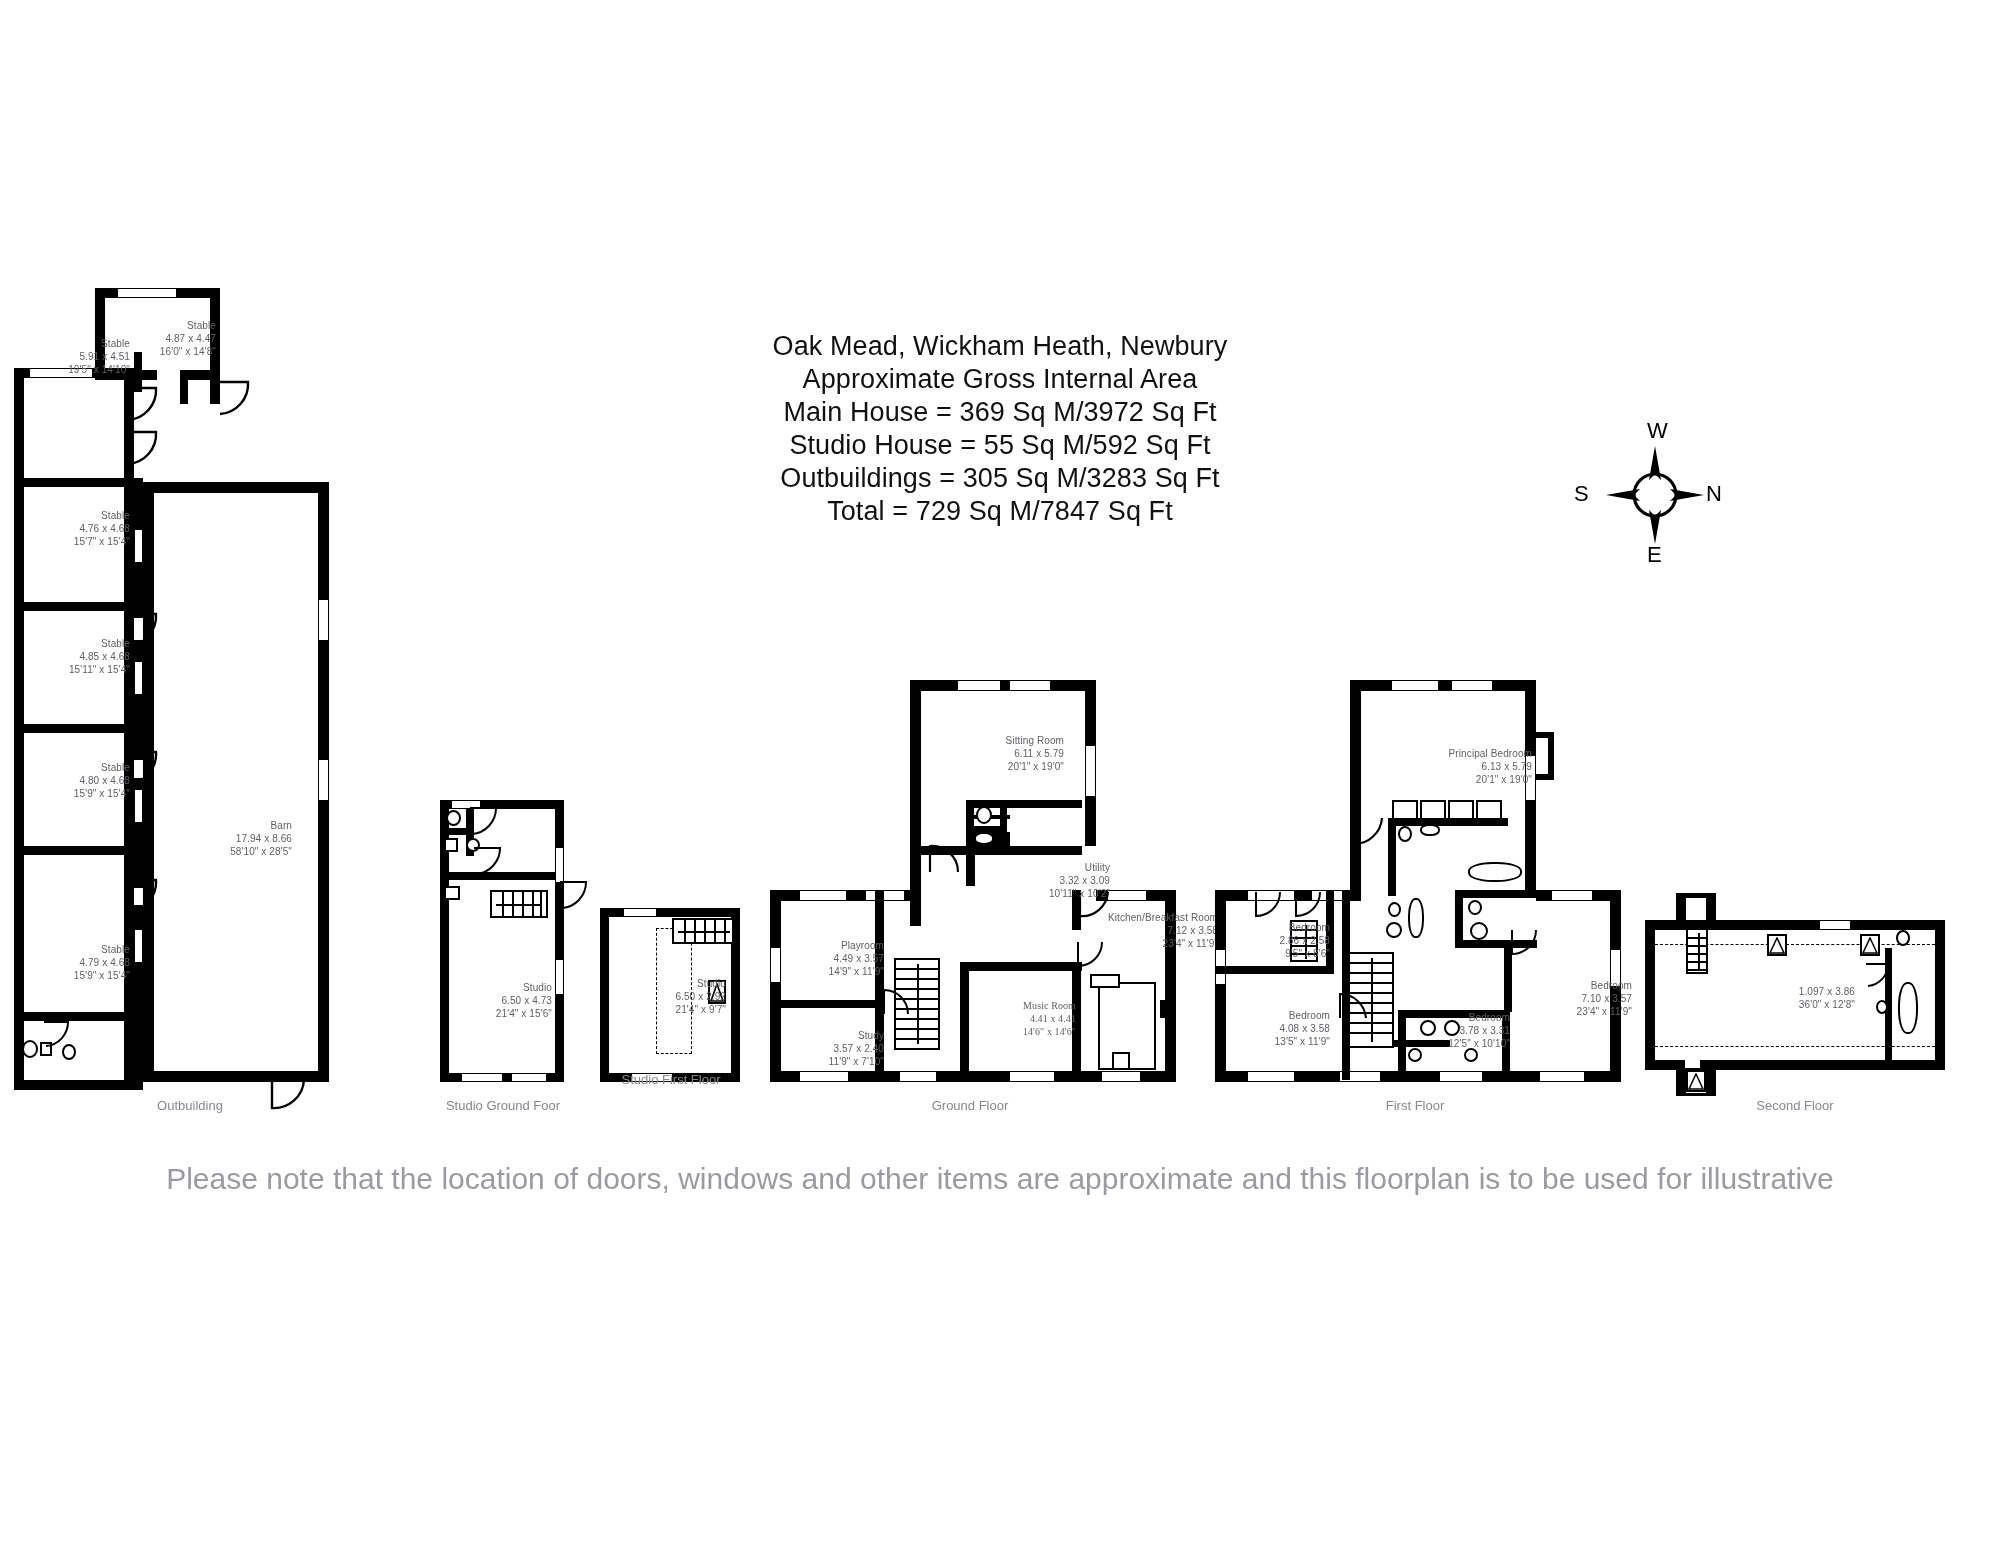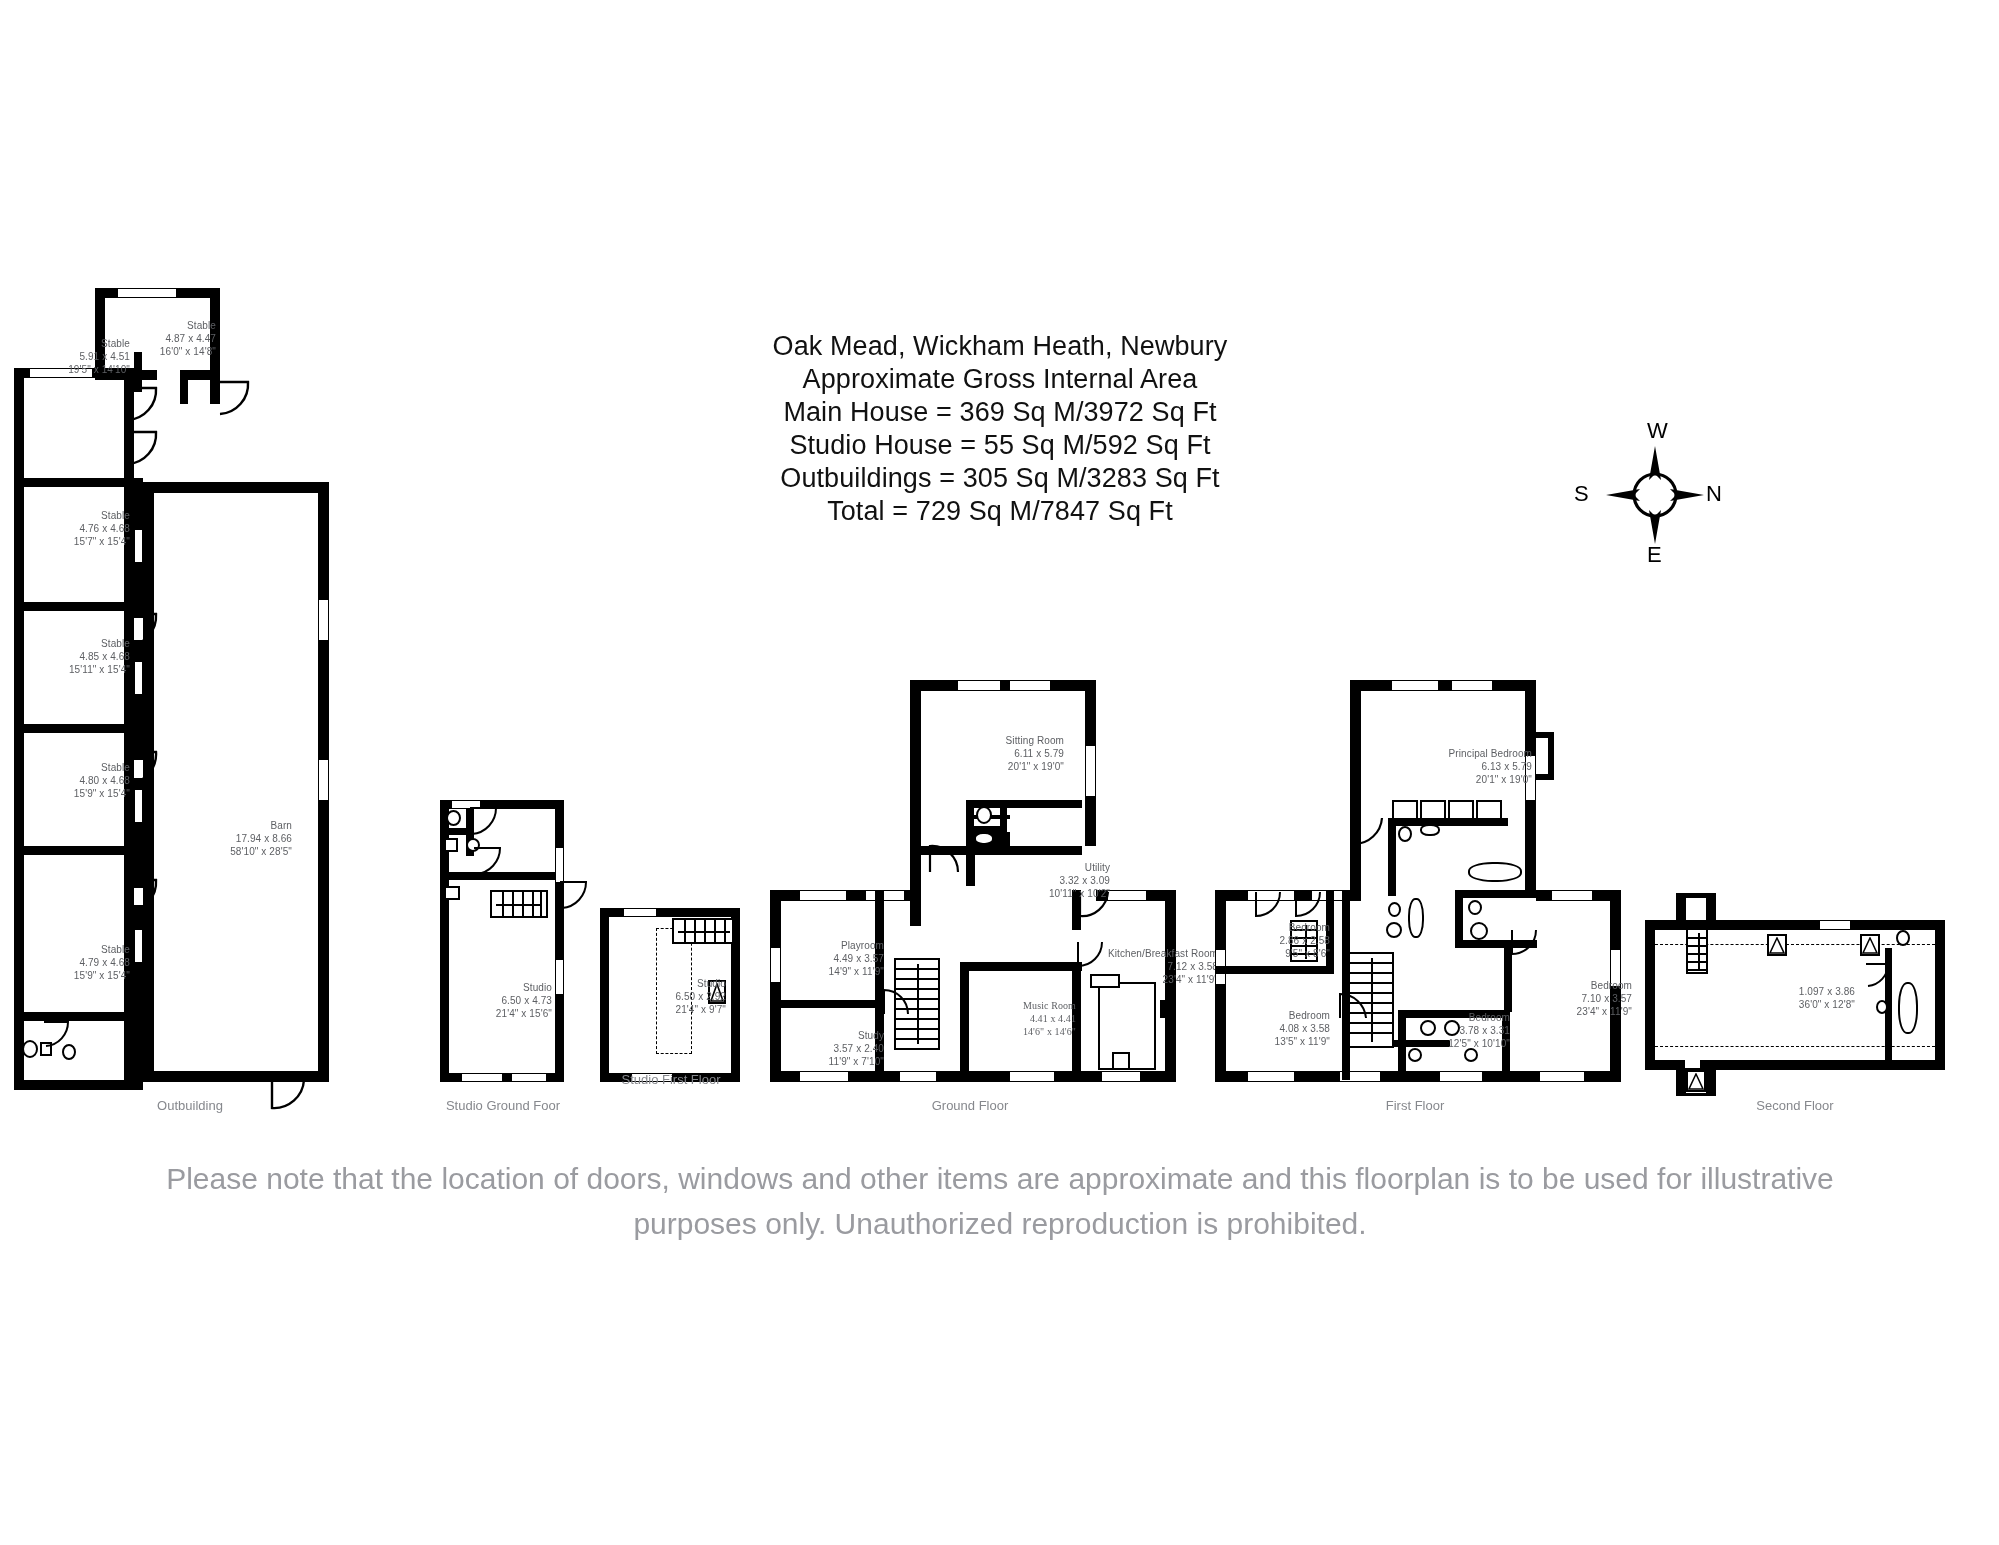--- a/index.html
+++ b/index.html
@@ -399,21 +399,21 @@
     <div class="lbl" style="left:944px;top:735px;width:120px;">
       <span class="n">Sitting Room</span>
       <span class="m">6.11 x 5.79</span>
       <span class="f">20'1" x 19'0"</span>
     </div>
     <div class="lbl" style="left:1000px;top:862px;width:110px;">
       <span class="n">Utility</span>
       <span class="m">3.32 x 3.09</span>
       <span class="f">10'11" x 10'2"</span>
     </div>
-    <div class="lbl" style="left:1074px;top:912px;width:144px;margin-top:36px;">
+    <div class="lbl" style="left:1074px;top:912px;width:144px;">
       <span class="n">Kitchen/Breakfast Room</span>
       <span class="m">7.12 x 3.58</span>
       <span class="f">23'4" x 11'9"</span>
     </div>
     <div class="lbl" style="left:776px;top:940px;width:108px;">
       <span class="n">Playroom</span>
       <span class="m">4.49 x 3.57</span>
       <span class="f">14'9" x 11'9"</span>
     </div>
     <div class="lbl" style="left:776px;top:1030px;width:108px;">
@@ -621,16 +621,15 @@
     <div class="lbl" style="left:1735px;top:986px;width:120px;">
       <span class="n"></span>
       <span class="m">1.097 x 3.86</span>
       <span class="f">36'0" x 12'8"</span>
     </div>
     <div class="floorlabel" style="left:1730px;top:1098px;width:130px;">Second Floor</div>
   </div>
 
   <div id="disclaimer">
     <div>Please note that the location of doors, windows and other items are approximate and this floorplan is to be used for illustrative</div>
-    <div>purposes only. Unauthorized reproduction is prohibited.</div>
   </div>
 
 </div>
 
 </body></html>

